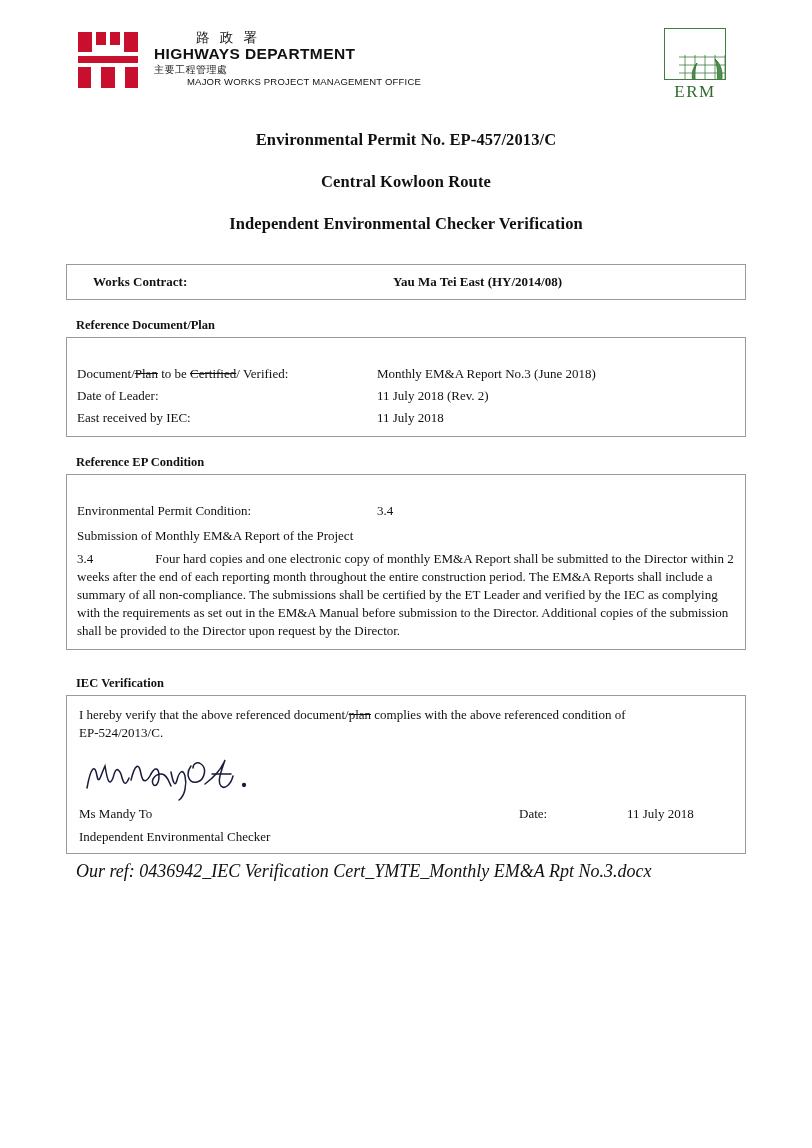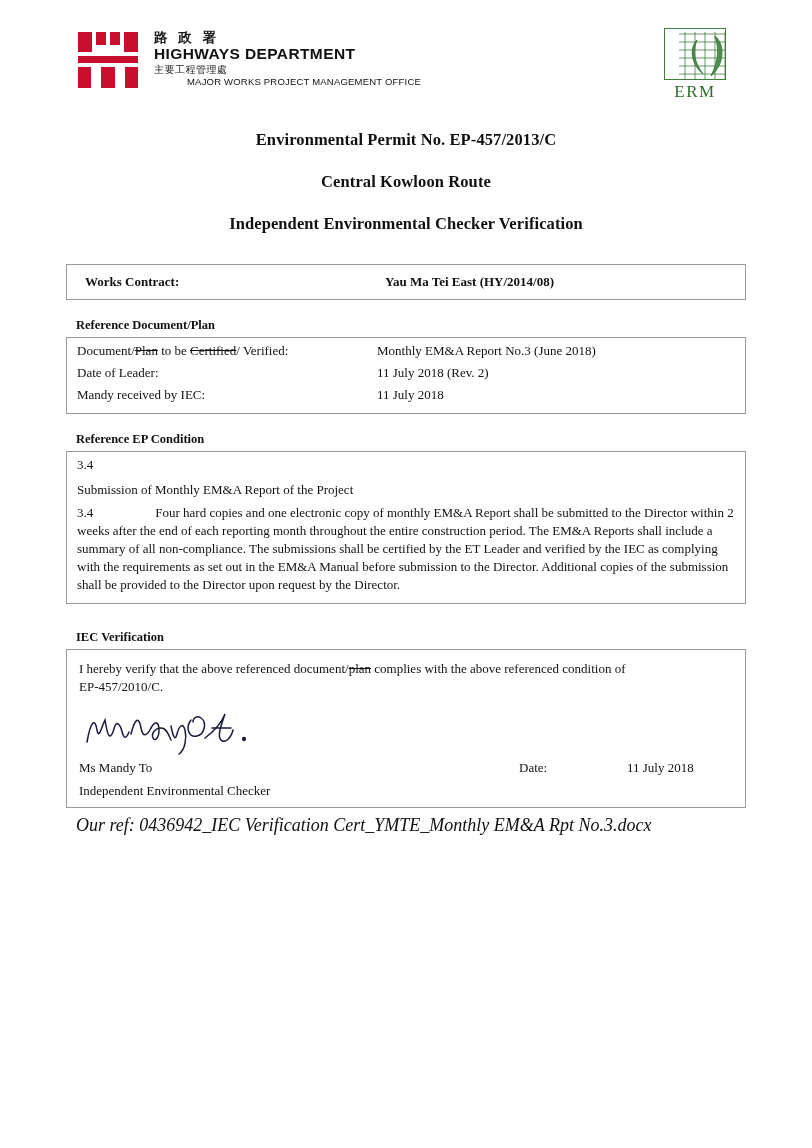--- a/index.html
+++ b/index.html
@@ -58,23 +58,24 @@
   .hd-mark .b7 { left: 23px; top: 35px; width: 14px; height: 21px; }
   .hd-mark .b8 { left: 47px; top: 35px; width: 13px; height: 21px; }
 
   .hd-text {
     margin-left: 14px;
     line-height: 1.08;
   }
   .hd-cn-1 {
     font-family: "DejaVu Sans", sans-serif;
     font-size: 13.5px;
-    font-weight: bold;
+    font-weight: normal;
     letter-spacing: 3px;
     color: #1a1a1a;
+    margin-left: 42px;
   }
   .hd-en-1 {
     font-family: "Liberation Sans", sans-serif;
     font-size: 15.5px;
     font-weight: bold;
     letter-spacing: 0.4px;
     color: #111;
     margin-top: 1px;
   }
   .hd-cn-2 {
@@ -132,37 +133,37 @@
 
   
   .section-label {
     font-size: 12.5px;
     font-weight: bold;
     margin: 18px 0 4px 10px;
   }
   .box {
     border: 1px solid #9a9a9a;
     box-sizing: border-box;
-    padding: 1px 10px 9px 10px;
+    padding: 24px 10px 9px 10px;
     font-size: 13px;
   }
   .row {
     display: flex;
     align-items: baseline;
     margin: 4px 0 6px 0;
   }
   .row:last-child { margin-bottom: 1px; }
   .row .lbl { width: 300px; flex: none; }
   .row .val { flex: 1; }
   .bold { font-weight: bold; }
   .strike { text-decoration: line-through; }
 
   .contract-box {
     margin-top: 30px;
-    padding: 9px 18px;
+    padding: 9px 26px;
   }
   .contract-box .row { margin: 0; }
 
   .para {
     font-size: 13px;
     line-height: 1.38;
     margin: 6px 0 0 0;
     text-align: left;
   }
   .para .indent-num {
@@ -278,39 +279,40 @@
       <div class="lbl">
         <span>Document/</span><span class="strike">Plan</span><span> to be </span><span class="strike">Certified</span><span>/ Verified:</span>
       </div>
       <div class="val">Monthly EM&amp;A Report No.3 (June 2018)</div>
     </div>
     <div class="row">
       <div class="lbl">Date of Leader:</div>
       <div class="val">11 July 2018 (Rev. 2)</div>
     </div>
     <div class="row">
-      <div class="lbl">Mandy received by IEC:</div>
+      <div class="lbl">East received by IEC:</div>
       <div class="val">11 July 2018</div>
     </div>
   </div>
 
   <div class="section-label">Reference EP Condition</div>
   <div class="box">
     <div class="row cond-row">
+      <div class="lbl">Environmental Permit Condition:</div>
       <div class="val">3.4</div>
     </div>
     <div class="sub-line">Submission of Monthly EM&amp;A Report of the Project</div>
     <div class="para"><span>3.4</span><span class="indent-num"></span><span>Four hard copies and one electronic copy of monthly EM&amp;A Report shall be submitted to the Director within 2 weeks after the end of each reporting month throughout the entire construction period. The EM&amp;A Reports shall include a summary of all non-compliance. The submissions shall be certified by the ET Leader and verified by the IEC as complying with the requirements as set out in the EM&amp;A Manual before submission to the Director. Additional copies of the submission shall be provided to the Director upon request by the Director.</span></div>
   </div>
 
   <div class="section-label" style="margin-top:26px">IEC Verification</div>
   <div class="box verify-box">
     <div class="verify-text">
       <span>I hereby verify that the above referenced document/</span><span class="strike">plan</span><span> complies with the above referenced condition of</span><br>
-      <span>EP-457/2010/C.</span>
+      <span>EP-524/2013/C.</span>
     </div>
 
     <div class="signature">
       <svg width="220" height="56" viewBox="0 0 220 56">
         <g fill="none" stroke="#1a1a3a" stroke-width="1.5" stroke-linecap="round">
           <path d="M6 40 C10 18, 14 16, 16 28 C18 38, 20 26, 24 18 C26 30, 28 40, 32 30 C34 22, 36 18, 40 26 C42 34, 44 40, 48 30"></path>
           <path d="M50 32 C54 16, 58 14, 60 26 C62 36, 66 34, 70 26"></path>
           <path d="M70 26 C74 18, 78 20, 78 28 C78 36, 74 40, 72 36 C70 32, 74 26, 80 26 C86 26, 88 34, 90 38"></path>
           <path d="M90 24 C92 34, 94 40, 96 32 C98 24, 102 20, 104 28 C106 36, 104 48, 98 52"></path>
           <path d="M110 18 C104 26, 108 36, 116 34 C124 32, 126 20, 120 16 C116 13, 112 16, 112 20"></path>

